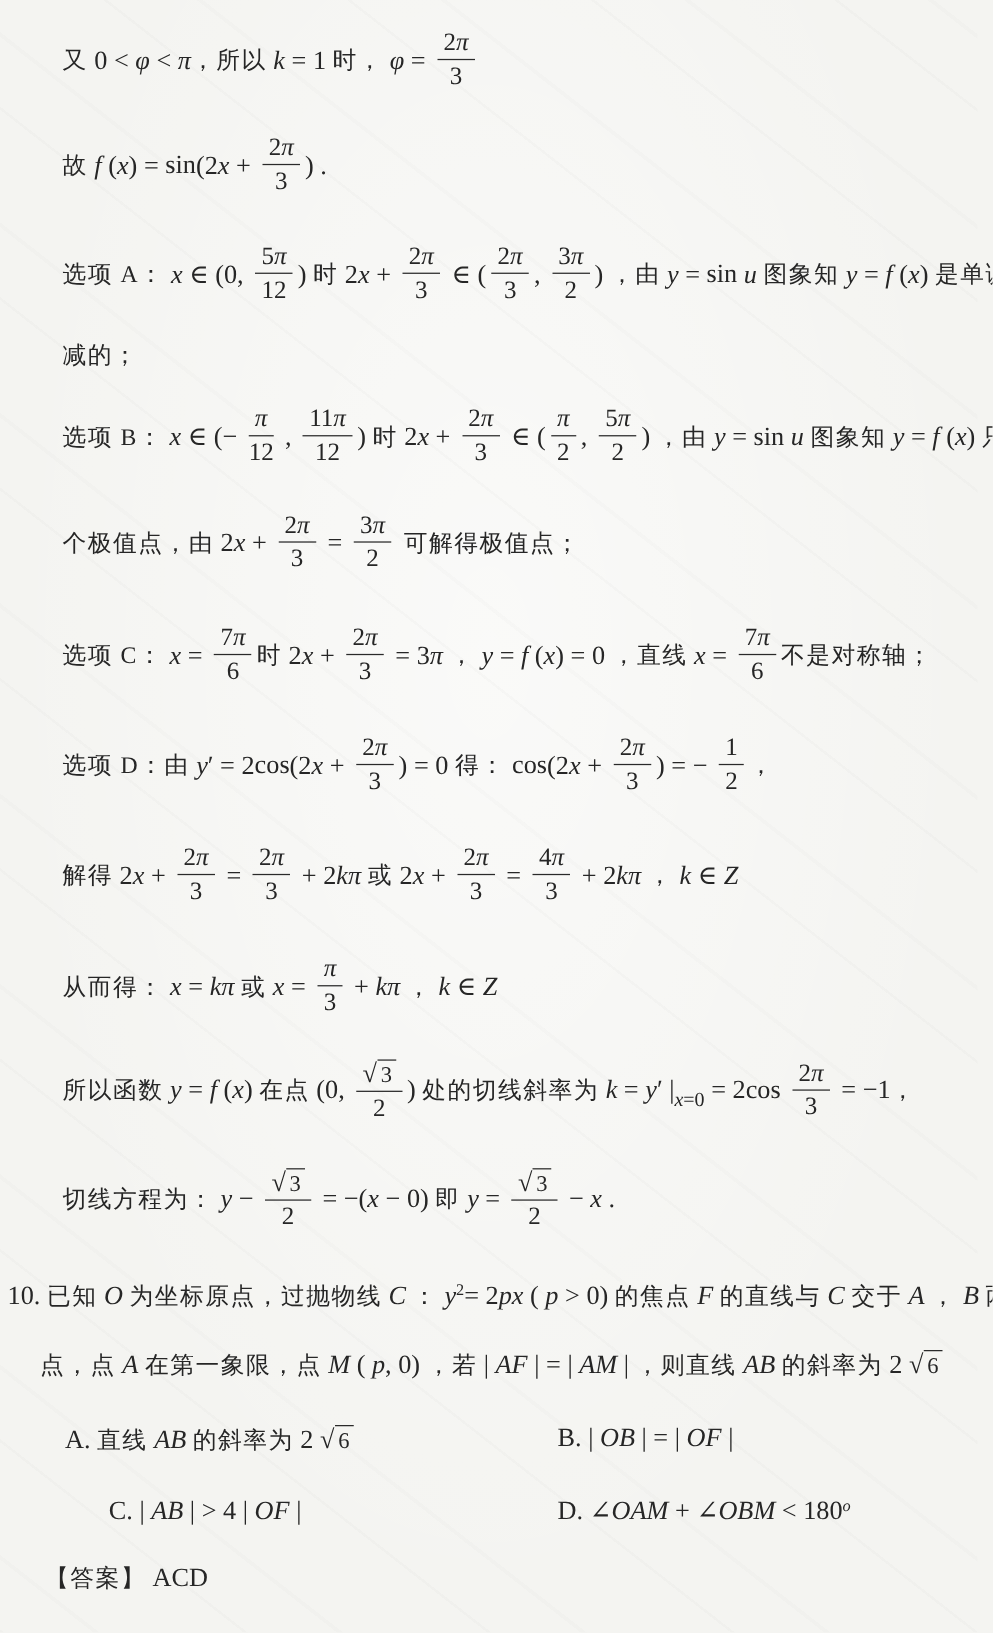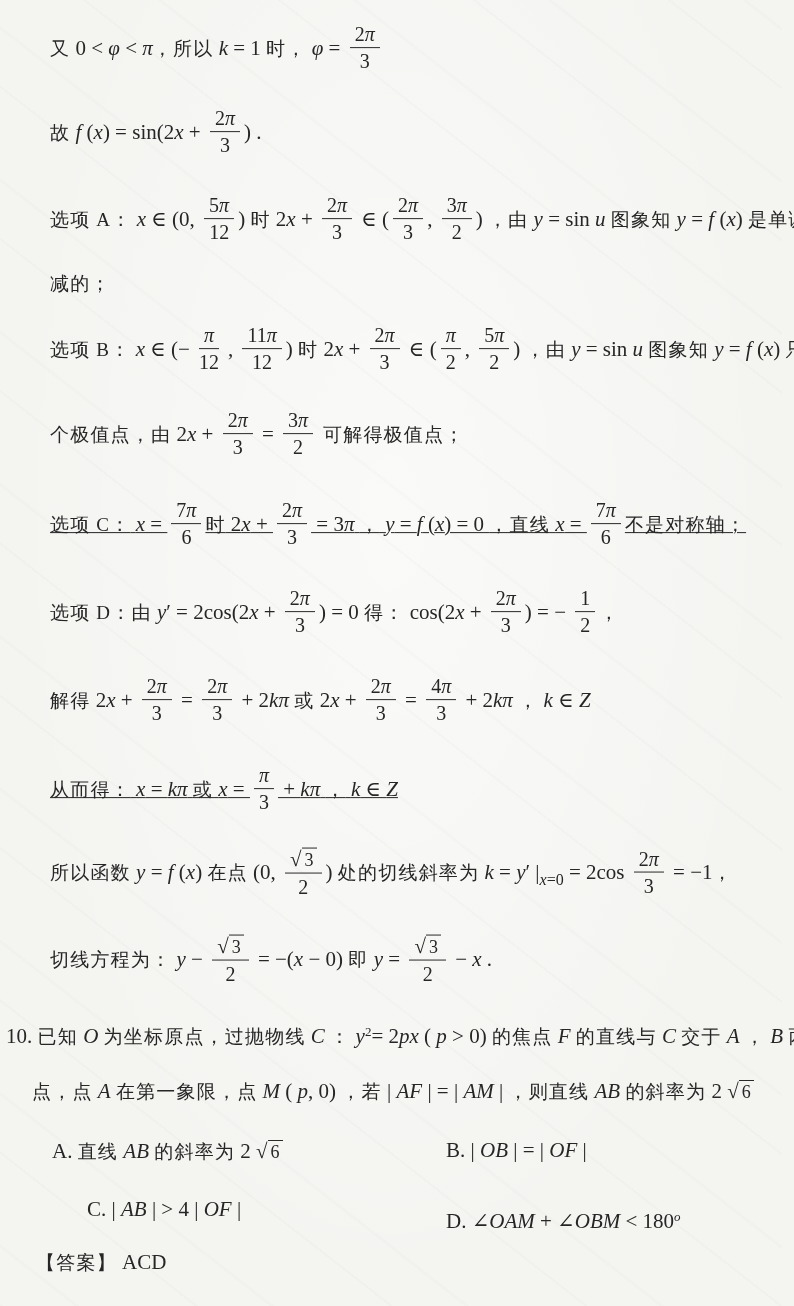--- a/index.html
+++ b/index.html
@@ -111,21 +111,21 @@
           <span class="num"><span class="mrun"><span class="mr">5</span><span class="mi">π</span></span></span>
           <span class="den"><span class="mrun"><span class="mr">2</span></span></span>
         </span><span class="mrun"><span class="mr">) </span></span><span class="cjk">，由</span><span class="mrun"><span class="mr"> </span><span class="mi">y</span><span class="mr"> = </span></span><span class="mr">sin</span><span class="mrun"><span class="mr"> </span><span class="mi">u</span><span class="mr"> </span></span><span class="cjk">图象知</span><span class="mrun"><span class="mr"> </span><span class="mi">y</span><span class="mr"> = </span><span class="mi">f</span><span class="mr"> (</span><span class="mi">x</span><span class="mr">) </span></span><span class="cjk">只有</span></div>
       <div class="line" style="left: 50px; top: 437px;"><span class="cjk">个极值点，由</span><span class="mrun"><span class="mr"> 2</span><span class="mi">x</span><span class="mr"> + </span></span><span class="frac">
           <span class="num"><span class="mrun"><span class="mr">2</span><span class="mi">π</span></span></span>
           <span class="den"><span class="mrun"><span class="mr">3</span></span></span>
         </span><span class="mrun"><span class="mr"> = </span></span><span class="frac">
           <span class="num"><span class="mrun"><span class="mr">3</span><span class="mi">π</span></span></span>
           <span class="den"><span class="mrun"><span class="mr">2</span></span></span>
         </span><span class="cjk"> 可解得极值点；</span></div>
-      <div class="line" style="left: 50px; top: 527px; text-decoration: underline;"><span class="cjk">选项 C：</span><span class="mrun"><span class="mr"> </span><span class="mi">x</span><span class="mr"> = </span></span><span class="frac">
+      <div class="line" style="left: 50px; top: 527px;"><span class="cjk">选项 C：</span><span class="mrun"><span class="mr"> </span><span class="mi">x</span><span class="mr"> = </span></span><span class="frac">
           <span class="num"><span class="mrun"><span class="mr">7</span><span class="mi">π</span></span></span>
           <span class="den"><span class="mrun"><span class="mr">6</span></span></span>
         </span><span class="cjk">时</span><span class="mrun"><span class="mr"> 2</span><span class="mi">x</span><span class="mr"> + </span></span><span class="frac">
           <span class="num"><span class="mrun"><span class="mr">2</span><span class="mi">π</span></span></span>
           <span class="den"><span class="mrun"><span class="mr">3</span></span></span>
         </span><span class="mrun"><span class="mr"> = 3</span><span class="mi">π</span><span class="mr"> </span></span><span class="cjk">，</span><span class="mrun"><span class="mr"> </span><span class="mi">y</span><span class="mr"> = </span><span class="mi">f</span><span class="mr"> (</span><span class="mi">x</span><span class="mr">) = 0 </span></span><span class="cjk">，直线</span><span class="mrun"><span class="mr"> </span><span class="mi">x</span><span class="mr"> = </span></span><span class="frac">
           <span class="num"><span class="mrun"><span class="mr">7</span><span class="mi">π</span></span></span>
           <span class="den"><span class="mrun"><span class="mr">6</span></span></span>
         </span><span class="cjk">不是对称轴；</span></div>
       <div class="line" style="left: 50px; top: 615px;"><span class="cjk">选项 D：由</span><span class="mrun"><span class="mr"> </span><span class="mi">y</span><span class="mr">′ = 2</span></span><span class="mr">cos</span><span class="mrun"><span class="mr">(2</span><span class="mi">x</span><span class="mr"> + </span></span><span class="frac">
@@ -144,21 +144,21 @@
         </span><span class="mrun"><span class="mr"> = </span></span><span class="frac">
           <span class="num"><span class="mrun"><span class="mr">2</span><span class="mi">π</span></span></span>
           <span class="den"><span class="mrun"><span class="mr">3</span></span></span>
         </span><span class="mrun"><span class="mr"> + 2</span><span class="mi">kπ</span><span class="mr"> </span></span><span class="cjk">或</span><span class="mrun"><span class="mr"> 2</span><span class="mi">x</span><span class="mr"> + </span></span><span class="frac">
           <span class="num"><span class="mrun"><span class="mr">2</span><span class="mi">π</span></span></span>
           <span class="den"><span class="mrun"><span class="mr">3</span></span></span>
         </span><span class="mrun"><span class="mr"> = </span></span><span class="frac">
           <span class="num"><span class="mrun"><span class="mr">4</span><span class="mi">π</span></span></span>
           <span class="den"><span class="mrun"><span class="mr">3</span></span></span>
         </span><span class="mrun"><span class="mr"> + 2</span><span class="mi">kπ</span><span class="mr"> </span></span><span class="cjk">，</span><span class="mrun"><span class="mr">  </span><span class="mi">k</span><span class="mr"> ∈ </span><span class="mi">Z</span></span></div>
-      <div class="line" style="left: 50px; top: 792px; text-decoration: underline;"><span class="cjk">从而得：</span><span class="mrun"><span class="mr"> </span><span class="mi">x</span><span class="mr"> = </span><span class="mi">kπ</span><span class="mr"> </span></span><span class="cjk">或</span><span class="mrun"><span class="mr"> </span><span class="mi">x</span><span class="mr"> = </span></span><span class="frac">
+      <div class="line" style="left: 50px; top: 792px;"><span class="cjk">从而得：</span><span class="mrun"><span class="mr"> </span><span class="mi">x</span><span class="mr"> = </span><span class="mi">kπ</span><span class="mr"> </span></span><span class="cjk">或</span><span class="mrun"><span class="mr"> </span><span class="mi">x</span><span class="mr"> = </span></span><span class="frac">
           <span class="num"><span class="mrun"><span class="mi">π</span></span></span>
           <span class="den"><span class="mrun"><span class="mr">3</span></span></span>
         </span><span class="mrun"><span class="mr"> + </span><span class="mi">kπ</span><span class="mr"> </span></span><span class="cjk">，</span><span class="mrun"><span class="mr">  </span><span class="mi">k</span><span class="mr"> ∈ </span><span class="mi">Z</span></span></div>
       <div class="line" style="left: 50px; top: 875px;"><span class="cjk">所以函数</span><span class="mrun"><span class="mr"> </span><span class="mi">y</span><span class="mr"> = </span><span class="mi">f</span><span class="mr"> (</span><span class="mi">x</span><span class="mr">) </span></span><span class="cjk">在点</span><span class="mrun"><span class="mr"> (0, </span></span><span class="frac">
           <span class="num"><span class="sqrt">
               <span class="rt">√</span>
               <span class="rad"><span class="mr">3</span></span>
             </span></span>
           <span class="den"><span class="mrun"><span class="mr">2</span></span></span>
         </span><span class="mrun"><span class="mr">) </span></span><span class="cjk">处的切线斜率为</span><span class="mrun"><span class="mr"> </span><span class="mi">k</span><span class="mr"> = </span><span class="mi">y</span><span class="mr">′ |</span></span><span class="msub"><span class="mi">x</span><span class="mr">=0</span></span><span class="mrun"><span class="mr"> = 2</span></span><span class="mr">cos</span><span class="mrun"><span class="mr"> </span></span><span class="frac">
@@ -182,16 +182,16 @@
       <div class="line" style="left: 32px; top: 1092px;"><span class="cjk">点，点</span><span class="mrun"><span class="mr"> </span><span class="mi">A</span><span class="mr"> </span></span><span class="cjk">在第一象限，点</span><span class="mrun"><span class="mr"> </span><span class="mi">M</span><span class="mr"> ( </span><span class="mi">p</span><span class="mr">, 0) </span></span><span class="cjk">，若</span><span class="mrun"><span class="mr"> | </span><span class="mi">AF</span><span class="mr"> | = | </span><span class="mi">AM</span><span class="mr"> | </span></span><span class="cjk">，则直线</span><span class="mrun"><span class="mr"> </span><span class="mi">AB</span><span class="mr"> </span></span><span class="cjk">的斜率为</span><span class="mrun"><span class="mr"> 2 </span></span><span class="sqrt">
           <span class="rt">√</span>
           <span class="rad"><span class="mr">6</span></span>
         </span></div>
       <div class="line" style="left: 52px; top: 1152px;"><span class="mr">A. </span><span class="cjk">直线</span><span class="mrun"><span class="mr"> </span><span class="mi">AB</span><span class="mr"> </span></span><span class="cjk">的斜率为</span><span class="mrun"><span class="mr"> 2 </span></span><span class="sqrt">
           <span class="rt">√</span>
           <span class="rad"><span class="mr">6</span></span>
         </span></div>
       <div class="line" style="left: 446px; top: 1150px;"><span class="mr">B. </span><span class="mrun"><span class="mr"> | </span><span class="mi">OB</span><span class="mr"> | = | </span><span class="mi">OF</span><span class="mr"> |</span></span></div>
       <div class="line" style="left: 47px; top: 1209px; margin-left: 40px;"><span class="mr">C. </span><span class="mrun"><span class="mr"> | </span><span class="mi">AB</span><span class="mr"> | &gt; 4 | </span><span class="mi">OF</span><span class="mr"> |</span></span></div>
-      <div class="line" style="left: 446px; top: 1209px; margin-top: 12px;"><span class="mr">D. </span><span class="mrun"><span class="mr"> ∠</span><span class="mi">OAM</span><span class="mr"> + ∠</span><span class="mi">OBM</span><span class="mr"> &lt; 180</span></span><span class="msup"><span class="mi">o</span></span></div>
+      <div class="line" style="left: 446px; top: 1209px;"><span class="mr">D. </span><span class="mrun"><span class="mr"> ∠</span><span class="mi">OAM</span><span class="mr"> + ∠</span><span class="mi">OBM</span><span class="mr"> &lt; 180</span></span><span class="msup"><span class="mi">o</span></span></div>
       <div class="line" style="left: 36px; top: 1263px;"><span class="cjk">【答案】</span><span class="mr"> ACD</span></div>
     </div>
 </div>
 
 </body></html>

